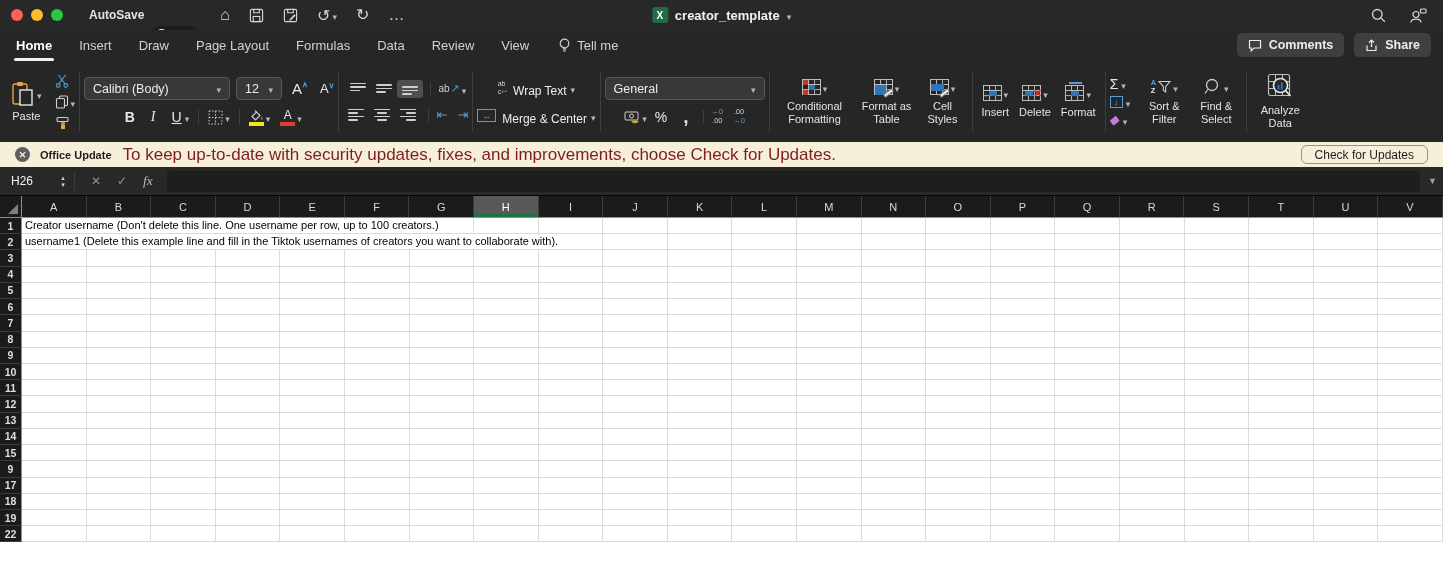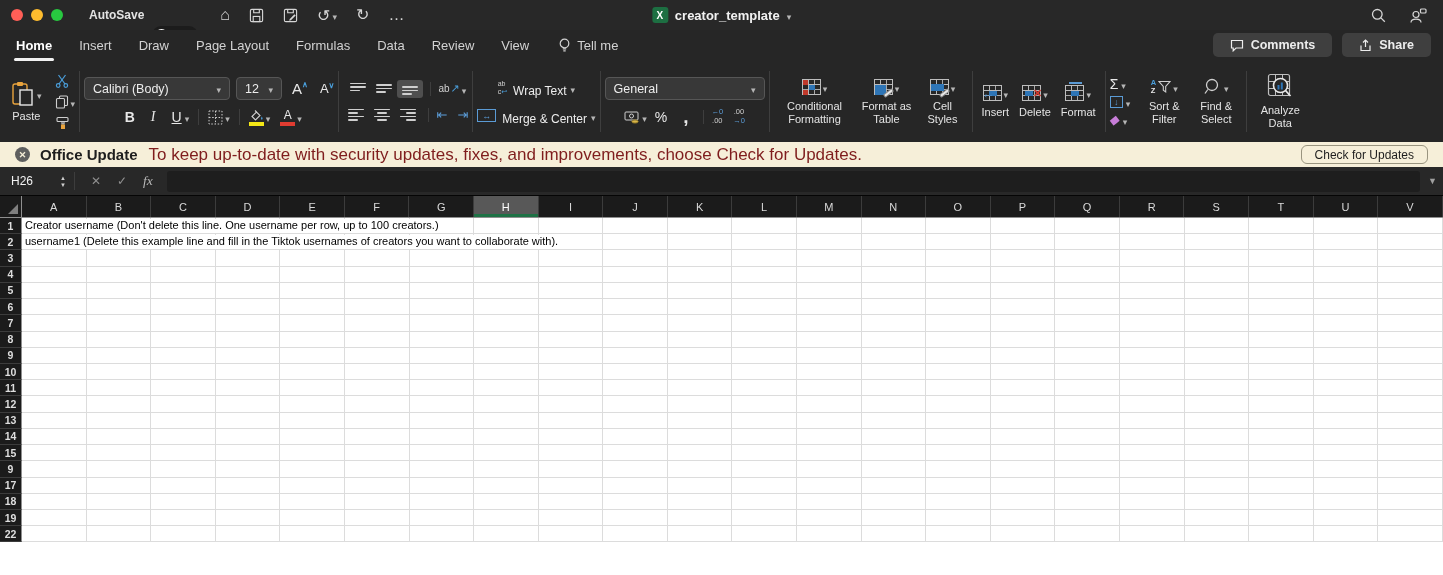--- a/index.html
+++ b/index.html
@@ -26,21 +26,21 @@
   .tb-right { position:absolute; right:16px; display:flex; gap:24px; align-items:center; }
 
   
   .tabrow { height:31px; background:#262626; display:flex; align-items:stretch; position:relative; }
   .mtabs { display:flex; margin-left:16px; align-items:stretch; }
   .mtab { font-size:13px; color:#d2d2d2; margin-right:27px; display:flex; align-items:center; position:relative; cursor:default; }
   .mtab.active { color:#ffffff; font-weight:700; }
   .mtab.active::after { content:""; position:absolute; bottom:0; left:-2px; right:-2px; height:3px; background:#f2f2f2; border-radius:2px; }
   .tellme { display:flex; align-items:center; gap:6px; font-size:13px; color:#d2d2d2; margin-left:2px; }
   .topbtns { position:absolute; right:12px; top:3px; display:flex; gap:10px; }
-  .topbtn { background:#3f3f3f; border-radius:5px; height:24px; display:flex; align-items:center; gap:7px; padding:0 17px; font-size:12.5px; font-weight:700; color:#ededed; }
+  .topbtn { background:#3f3f3f; border-radius:5px; height:24px; display:flex; align-items:center; gap:7px; padding:0 11px; font-size:12.5px; font-weight:700; color:#ededed; }
 
   
   .ribbon { height:81px; background:#262626; display:flex; align-items:stretch; padding:0 4px; overflow:hidden; }
   .rdiv { width:1px; background:#3e3e3e; margin:10px 4px; flex:none; }
   .rgroup { display:flex; align-items:center; }
   .rlabel { font-size:11px; color:#e4e4e4; text-align:center; line-height:1.15; white-space:nowrap; }
   .rlabel2 { font-size:11px; color:#e4e4e4; text-align:center; line-height:1.15; }
   .iconrow { display:flex; align-items:center; gap:2px; }
   .bigbtn { display:flex; flex-direction:column; align-items:center; justify-content:center; gap:4px; padding:0 5px; }
 
@@ -88,21 +88,21 @@
   .edit-col { display:flex; flex-direction:column; gap:4px; margin-right:8px; }
   .sigma { font-size:14px; color:#e8e8e8; line-height:1; }
   .filldown { width:13px; height:12px; border:1px solid #5b9bd5; color:#5b9bd5; font-size:9px; font-weight:700; display:flex; align-items:center; justify-content:center; }
   .eraser { color:#c77dd8; font-size:13px; transform:skewX(-12deg); line-height:1; }
   .az { display:flex; flex-direction:column; font-size:7.5px; font-weight:700; line-height:1; }
   .az .a { color:#4a9eda; } .az .z { color:#e8e8e8; }
 
   
   .updatebar { height:25px; background:#f6efd9; display:flex; align-items:center; padding:0 15px; }
   .ub-icon { width:15px; height:15px; border-radius:50%; background:#5f5f5f; color:#f6efd9; font-size:9px; font-weight:700; display:flex; align-items:center; justify-content:center; flex:none; }
-  .ub-title { font-size:15px; font-weight:700; color:#1e1e1e; margin-left:10px; white-space:nowrap; }
+  .ub-title { font-size:11px; font-weight:700; color:#1e1e1e; margin-left:10px; white-space:nowrap; }
   .ub-msg { font-size:17px; color:#7f1d1d; margin-left:11px; white-space:nowrap; }
   .ub-btn { margin-left:auto; border:1px solid #99947f; border-radius:6px; height:19px; padding:0 13px; font-size:12px; color:#1e1e1e; background:transparent; display:flex; align-items:center; white-space:nowrap; }
 
   
   .fbar { height:29px; background:#282828; display:flex; align-items:center; border-bottom:1px solid #050505; }
   .nbox { width:60px; padding-left:11px; font-size:12px; color:#f2f2f2; }
   .stepper { display:flex; flex-direction:column; gap:1px; font-size:6px; color:#cfcfcf; line-height:1; margin-right:8px; }
   .fdiv { width:1px; height:18px; background:#3d3d3d; }
   .fico { font-size:12px; color:#8f8f8f; margin-left:16px; }
   .fx { font-family:"Liberation Serif", serif; font-style:italic; font-size:13.5px; color:#b9b9b9; margin-left:16px; }

